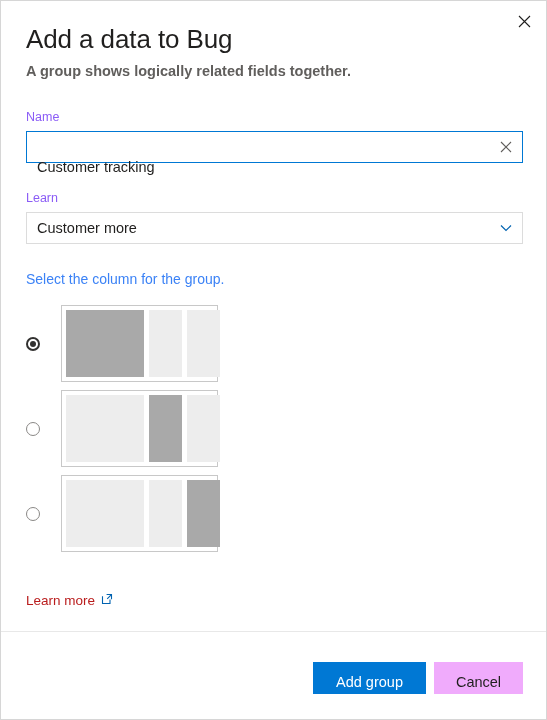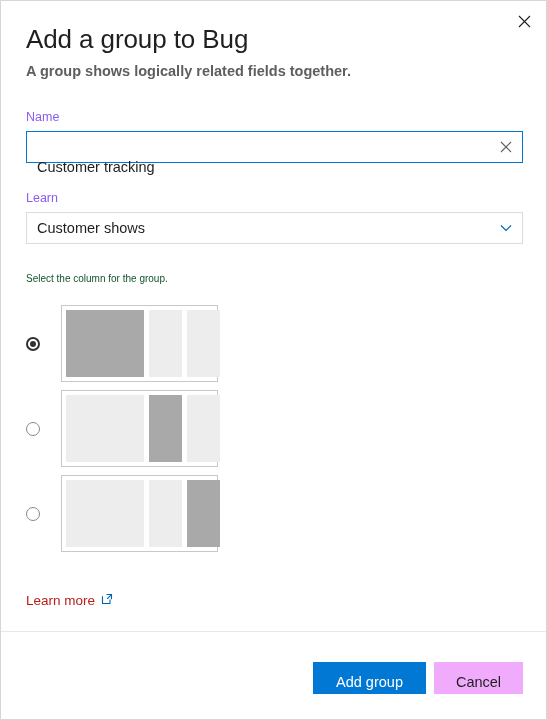--- a/index.html
+++ b/index.html
@@ -137,22 +137,22 @@
     display: flex;
     align-items: center;
     justify-content: center;
   }
 
   
   .choice-caption {
     position: absolute;
     left: 25px;
     top: 268px;
-    font-size: 10px;
-    color: #14532d;
+    font-size: 14px;
+    color: #3b82f6;
     line-height: 20px;
     text-align: center;
   }
   .choice-list {
     position: absolute;
     left: 25px;
     top: 300px;
     width: 200px;
   }
   .choice-row {
@@ -260,37 +260,37 @@
 
 <div class="dialog">
 
   <button class="close-btn" aria-label="Close">
     <svg width="13" height="13" viewBox="0 0 13 13" aria-hidden="true">
       <path d="M1 1 L12 12 M12 1 L1 12" stroke="#201f1e" stroke-width="1.1" fill="none"></path>
     </svg>
   </button>
 
   <div class="header">
-    <h1 class="title">Add a group to Bug</h1>
+    <h1 class="title">Add a data to Bug</h1>
     <p class="subtitle">A group shows logically related fields together.</p>
   </div>
 
   <div class="field-label label-name">Name</div>
   <div class="text-field">
     <input type="text" value="Customer tracking" style="">
     <button class="clear-btn" aria-label="Clear">
       <svg width="12" height="12" viewBox="0 0 12 12" aria-hidden="true">
         <path d="M1 1 L11 11 M11 1 L1 11" stroke="#605e5c" stroke-width="1.1" fill="none"></path>
       </svg>
     </button>
   </div>
 
   <div class="field-label label-page">Learn</div>
   <div class="select-field">
-    <span class="select-value">Customer shows</span>
+    <span class="select-value">Customer more</span>
     <span class="chevron-wrap">
       <svg width="12" height="8" viewBox="0 0 12 8" aria-hidden="true">
         <path d="M1 1.5 L6 6.5 L11 1.5" stroke="#0063b1" stroke-width="1.2" fill="none"></path>
       </svg>
     </span>
   </div>
 
   <div class="choice-caption">Select the column for the group.</div>
 
   <div class="choice-list">

